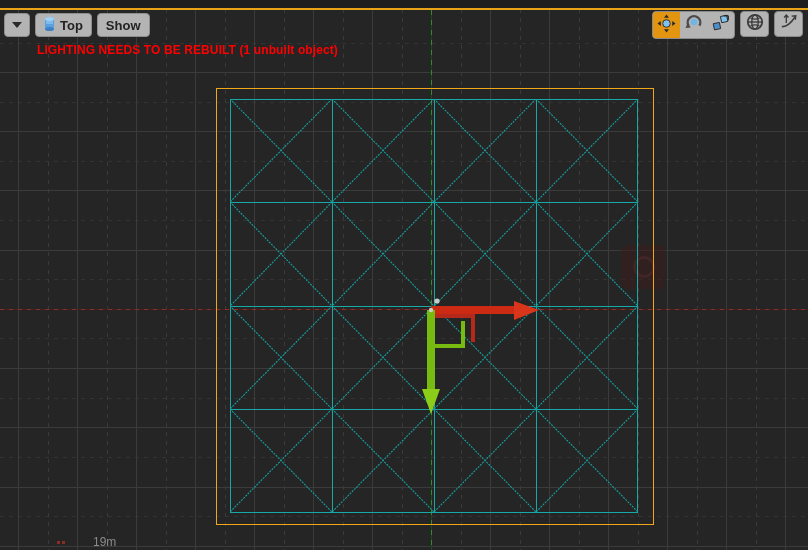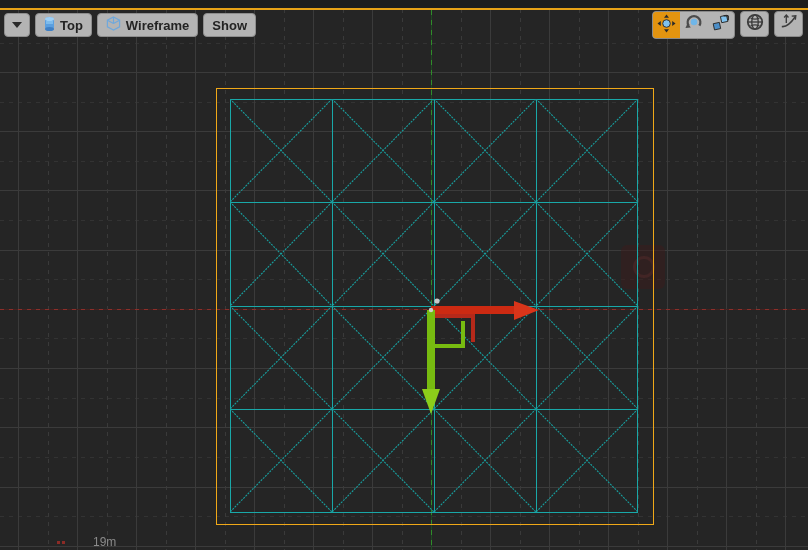--- a/index.html
+++ b/index.html
@@ -249,29 +249,20 @@
         <svg width="11" height="16" viewBox="0 0 11 16">
           <rect x="1" y="1" width="9" height="14" rx="4" fill="#5a9fe0"></rect>
           <ellipse cx="5.5" cy="3" rx="4.5" ry="2" fill="#9fd0f5"></ellipse>
           <rect x="2" y="5" width="7" height="3" fill="#86c2ef" opacity=".8"></rect>
           <ellipse cx="5.5" cy="13" rx="4.5" ry="2" fill="#3f7fc4"></ellipse>
         </svg>
       </span>
       <span class="tb-label">Top</span>
     </div>
 
-    <div class="tb-btn">
-      <span>
-        <svg width="15" height="15" viewBox="0 0 16 16">
-          <path d="M8 1 L14.5 4.5 L14.5 11.5 L8 15 L1.5 11.5 L1.5 4.5 Z" fill="none" stroke="#6fa8dc" stroke-width="1.3"></path>
-          <path d="M8 1 L8 8 M8 8 L14.5 4.5 M8 8 L1.5 4.5" fill="none" stroke="#6fa8dc" stroke-width="1.3"></path>
-        </svg>
-      </span>
-      <span class="tb-label">Wireframe</span>
-    </div>
 
     <div class="tb-btn">
       <span class="tb-label">Show</span>
     </div>
   </div>
 
   <div class="gizmo-bar">
 
     <div class="gz-group">
 
@@ -325,19 +316,20 @@
         <svg width="18" height="18" viewBox="0 0 20 20">
           <path d="M2 15 Q9 16 17 4" fill="none" stroke="#3c3c3c" stroke-width="1.8"></path>
           <path d="M13 3.5 L17.5 3 L17 7.5" fill="none" stroke="#3c3c3c" stroke-width="1.6"></path>
           <line x1="7" y1="3" x2="7" y2="11" stroke="#3c3c3c" stroke-width="1.5"></line>
           <path d="M4.6 5 L7 2.2 L9.4 5" fill="none" stroke="#3c3c3c" stroke-width="1.5"></path>
         </svg>
       </span>
     </div>
   </div>
 
+  <div class="warn">LIGHTING NEEDS TO BE REBUILT (1 unbuilt object)</div>
 
   <div class="scale-tick" style="left:57px;top:541px;width:3px;height:3px"></div>
   <div class="scale-tick" style="left:62px;top:541px;width:3px;height:3px"></div>
   <div class="scale-label" style="left:93px;top:535px">19m</div>
 
 
 </div>
 
 </body></html>

